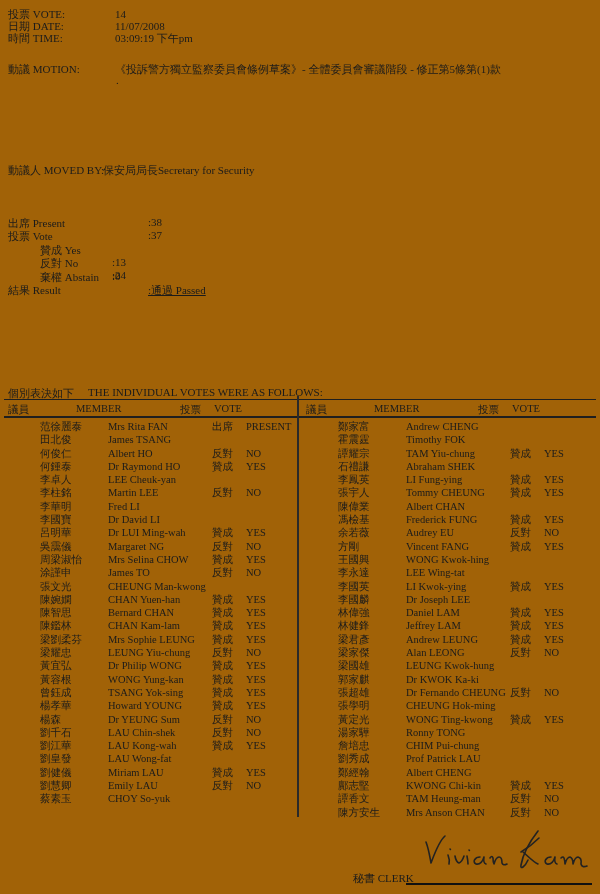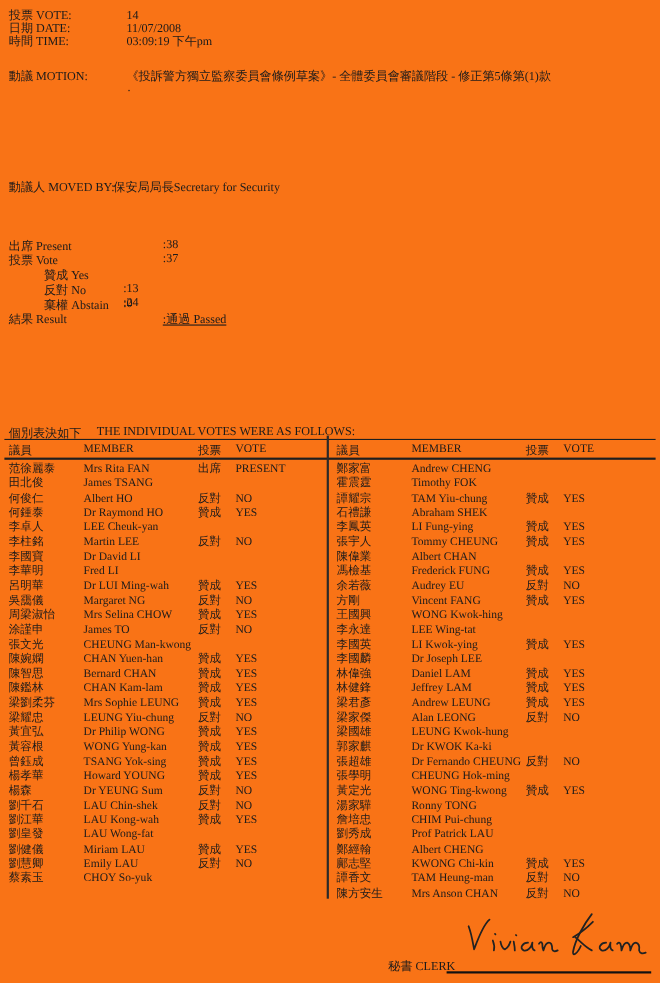--- a/index.html
+++ b/index.html
@@ -1,33 +1,33 @@
 <!DOCTYPE html>
 <html><head>
 <meta charset="utf-8">
 <style>
   html,body{margin:0;padding:0;background:#e8e8e8;}
   .page{
     position:relative;
     width:600px;height:894px;
     margin:0 auto;
-    background:#f97316;
+    background:#a16207;
     font-family:"Liberation Serif","DejaVu Serif",serif;
     color:#1b1b1b;
     overflow:hidden;
   }
   .abs{position:absolute;white-space:nowrap;}
   .meta{font-size:11px;line-height:12px;}
   .motion{font-size:11px;}
   .sum{font-size:11px;}
   .cap{font-size:11px;}
   .thead{font-size:10.5px;}
   .rule{position:absolute;background:#1f1f1f;}
   .vdiv{position:absolute;background:#2a2a2a;width:1.5px;}
-  .rows{position:absolute;top:420px;width:245px;}
+  .rows{position:absolute;top:420px;width:245px;padding-left:32px;}
   .vrow{position:relative;height:13.3px;font-size:10.5px;line-height:13.3px;}
   .cell{position:absolute;top:0;white-space:nowrap;}
   .c-cn{left:8px;}
   .c-en{left:76px;}
   .c-vc{left:180px;}
   .c-ve{left:214px;}
   .h-cn{left:8px;}
   .h-en{left:76px;}
   .h-vc{left:180px;}
   .h-ve{left:214px;}
@@ -118,28 +118,28 @@
         <span class="cell c-vc"></span>
         <span class="cell c-ve"></span>
       </div>
       <div class="vrow">
         <span class="cell c-cn">李柱銘</span>
         <span class="cell c-en">Martin LEE</span>
         <span class="cell c-vc">反對</span>
         <span class="cell c-ve">NO</span>
       </div>
       <div class="vrow">
+        <span class="cell c-cn">李華明</span>
+        <span class="cell c-en">Fred LI</span>
+        <span class="cell c-vc"></span>
+        <span class="cell c-ve"></span>
+      </div>
+      <div class="vrow">
         <span class="cell c-cn">李國寶</span>
         <span class="cell c-en">Dr David LI</span>
-        <span class="cell c-vc"></span>
-        <span class="cell c-ve"></span>
-      </div>
-      <div class="vrow">
-        <span class="cell c-cn">李華明</span>
-        <span class="cell c-en">Fred LI</span>
         <span class="cell c-vc"></span>
         <span class="cell c-ve"></span>
       </div>
       <div class="vrow">
         <span class="cell c-cn">呂明華</span>
         <span class="cell c-en">Dr LUI Ming-wah</span>
         <span class="cell c-vc">贊成</span>
         <span class="cell c-ve">YES</span>
       </div>
       <div class="vrow">

